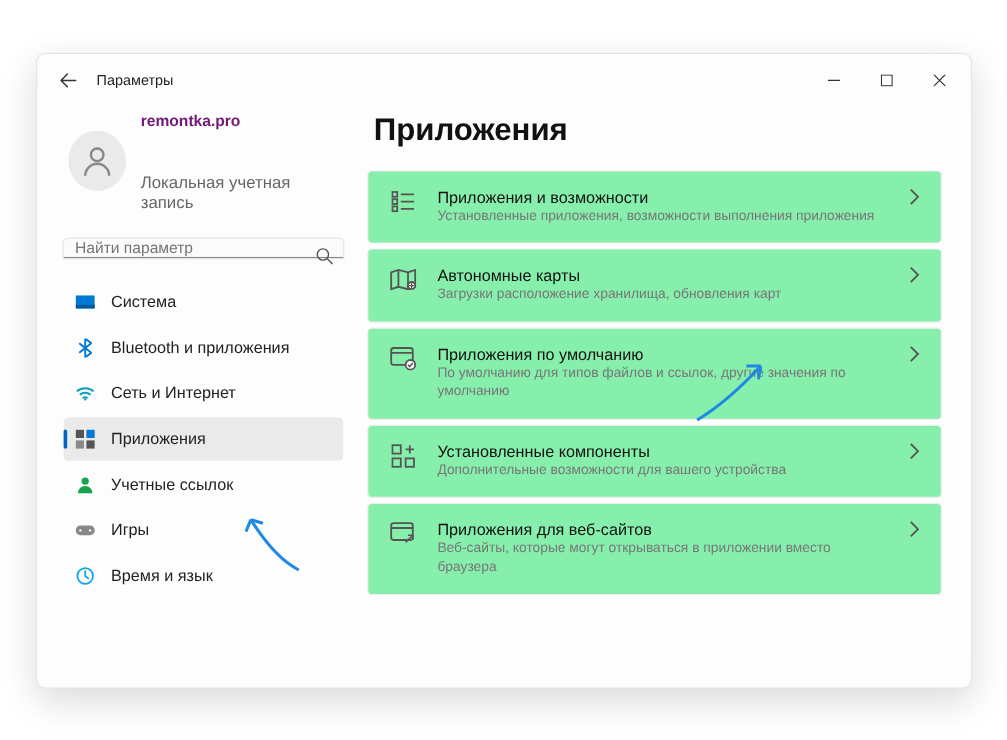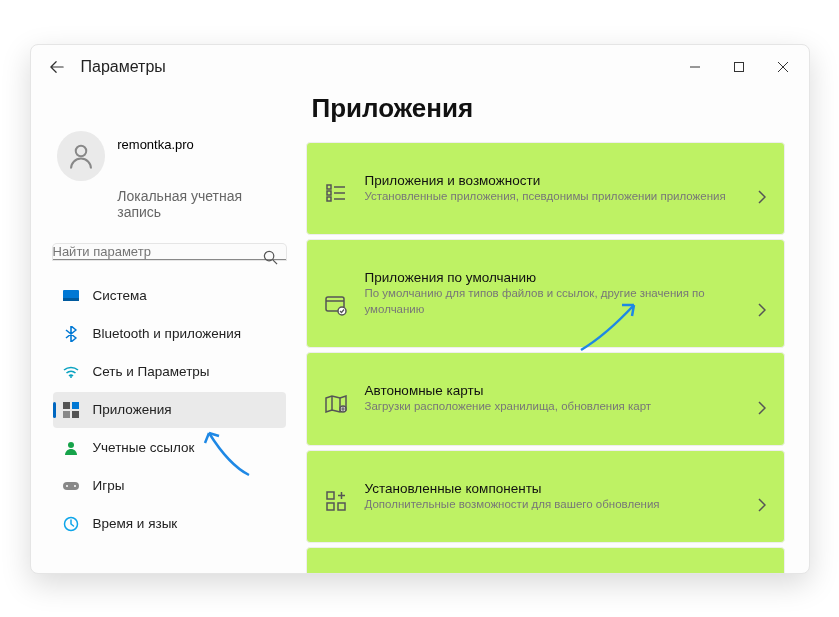--- a/index.html
+++ b/index.html
@@ -1,41 +1,41 @@
 <!DOCTYPE html>
 <html><head>
 <meta charset="utf-8">
 <style>
 * { margin: 0; padding: 0; box-sizing: border-box; font-family: 'Segoe UI', Arial, sans-serif; }
 body { background: #fff; display: flex; justify-content: center; align-items: center; min-height: 617px; }
 .window { width: 780px; height: 530px; background: #fdfdfd; border: 1px solid #e5e5e5; border-radius: 8px; box-shadow: 0 10px 30px rgba(0,0,0,0.15); position: relative; overflow: hidden; }
 .titlebar { height: 44px; display: flex; align-items: center; justify-content: space-between; padding: 0 4px 0 18px; }
 .tb-left { display: flex; align-items: center; gap: 16px; }
 .back-btn { width: 16px; height: 16px; display: flex; align-items: center; justify-content: center; cursor: pointer; }
-.tb-title { font-size: 16px; color: #222; }
+.tb-title { font-size: 12px; color: #222; }
 .tb-controls { display: flex; }
 .tb-btn { width: 44px; height: 30px; display: flex; align-items: center; justify-content: center; cursor: pointer; }
 .content { display: flex; height: calc(100% - 44px); }
 .sidebar { width: 265px; padding: 4px 10px 10px 22px; overflow-y: auto; }
 .profile { display: flex; align-items: center; gap: 12px; margin-bottom: 22px; padding-left: 4px; }
 .avatar { width: 50px; height: 50px; border-radius: 50%; background: #eaeaea; display: flex; align-items: center; justify-content: center; }
-.profile-txt .pname { font-size: 13px; font-weight: 400; color: #000000; margin-top: 44px; }
+.profile-txt .pname { font-size: 13px; font-weight: 700; color: #701a75; }
 .profile-txt .psub { font-size: 14px; color: #666; margin-top: 36px; }
 .search { position: relative; margin-bottom: 18px; }
-.search input { width: 100%; height: 16px; border: none; border-bottom: 1px solid #888; background: #fbfbfb; padding: 0 30px 0 0; font-size: 13px; outline: none; border-radius: 4px 4px 0 0; box-shadow: 0 0 0 1px #e5e5e5; }
+.search input { width: 100%; height: 16px; border: none; border-bottom: 1px solid #888; background: #fbfbfb; padding: 0 30px 0 10px; font-size: 13px; outline: none; border-radius: 4px 4px 0 0; box-shadow: 0 0 0 1px #e5e5e5; }
 .search-icon { position: absolute; right: 8px; top: 8px; }
 .nav { display: flex; flex-direction: column; gap: 2px; justify-content: center; }
 .nav-item { display: flex; align-items: center; gap: 14px; height: 36px; padding: 0 10px; border-radius: 4px; cursor: pointer; font-size: 13.5px; color: #222; position: relative; }
 .nav-item.active { background: #eaeaea; }
 .nav-item.active::before { content: ''; position: absolute; left: 0; top: 10px; width: 3px; height: 16px; background: #0067c0; border-radius: 2px; }
 .nav-icon { width: 16px; height: 16px; display: flex; align-items: center; justify-content: center; flex-shrink: 0; }
 .main { flex: 1; padding: 4px 24px 10px 10px; overflow-y: auto; }
 .page-title { font-size: 26px; font-weight: 600; color: #111; margin-bottom: 18px; margin-left: 6px; }
 .cards { display: flex; flex-direction: column; gap: 4px; }
-.card { display: flex; align-items: flex-end; gap: 18px; padding: 30px 18px; background: #bef264; border: 1px solid #eee; border-radius: 4px; cursor: pointer; }
+.card { display: flex; align-items: flex-start; gap: 18px; padding: 14px 18px; background: #86efac; border: 1px solid #eee; border-radius: 4px; cursor: pointer; }
 .card-icon { width: 22px; height: 22px; display: flex; align-items: center; justify-content: center; color: #555; flex-shrink: 0; }
 .card-text { flex: 1; }
 .card-title { font-size: 13.5px; color: #111; margin-bottom: 1px; }
 .card-sub { font-size: 11.5px; color: #777; line-height: 1.35; }
 .chev { color: #666; flex-shrink: 0; }
 .arrow-annot { position: absolute; pointer-events: none; }
 </style>
 </head>
 <body>
 
@@ -110,21 +110,21 @@
             </span>
           <span>Bluetooth и приложения</span>
         </div>
         <div class="nav-item">
           <span class="nav-icon">
               <svg width="16" height="12" viewBox="0 0 16 12">
                 <path d="M1 4a11 11 0 0114 0M3.5 7a7 7 0 019 0M6 10a3 3 0 014 0" stroke="#0aa2c0" stroke-width="1.6" fill="none"></path>
                 <circle cx="8" cy="11" r="1" fill="#0aa2c0"></circle>
               </svg>
             </span>
-          <span>Сеть и Параметры</span>
+          <span>Сеть и Интернет</span>
         </div>
         <div class="nav-item active">
           <span class="nav-icon">
               <svg width="16" height="16" viewBox="0 0 16 16">
                 <rect x="0" y="0" width="7" height="7" fill="#555"></rect>
                 <rect x="9" y="0" width="7" height="7" fill="#0078d4"></rect>
                 <rect x="0" y="9" width="7" height="7" fill="#888"></rect>
                 <rect x="9" y="9" width="7" height="7" fill="#555"></rect>
               </svg>
             </span>
@@ -171,21 +171,39 @@
                 <rect x="1" y="1" width="4" height="4"></rect>
                 <rect x="1" y="7" width="4" height="4"></rect>
                 <rect x="1" y="13" width="4" height="4"></rect>
                 <line x1="8" y1="3" x2="19" y2="3"></line>
                 <line x1="8" y1="9" x2="19" y2="9"></line>
                 <line x1="8" y1="15" x2="19" y2="15"></line>
               </svg>
             </div>
           <div class="card-text">
             <div class="card-title">Приложения и возможности</div>
-            <div class="card-sub">Установленные приложения, псевдонимы приложении приложения</div>
+            <div class="card-sub">Установленные приложения, возможности выполнения приложения</div>
+          </div>
+          <svg class="chev" width="8" height="14" viewBox="0 0 8 14">
+              <path d="M1 1l6 6-6 6" stroke="#555" stroke-width="1.5" fill="none"></path>
+            </svg>
+        </div>
+
+        <div class="card">
+          <div class="card-icon">
+              <svg width="22" height="18" viewBox="0 0 22 18" stroke="#555" stroke-width="1.5" fill="none">
+                <path d="M1 3l6-2 8 2 6-2v14l-6 2-8-2-6 2z"></path>
+                <path d="M7 1v14M15 3v14"></path>
+                <circle cx="18" cy="14" r="3" fill="#fff"></circle>
+                <path d="M18 12v4M16 14h4" stroke-width="1.2"></path>
+              </svg>
+            </div>
+          <div class="card-text">
+            <div class="card-title">Автономные карты</div>
+            <div class="card-sub">Загрузки расположение хранилища, обновления карт</div>
           </div>
           <svg class="chev" width="8" height="14" viewBox="0 0 8 14">
               <path d="M1 1l6 6-6 6" stroke="#555" stroke-width="1.5" fill="none"></path>
             </svg>
         </div>
 
         <div class="card">
           <div class="card-icon">
               <svg width="22" height="20" viewBox="0 0 22 20" stroke="#555" stroke-width="1.5" fill="none">
                 <rect x="1" y="1" width="18" height="14" rx="2"></rect>
@@ -198,62 +216,48 @@
             <div class="card-title">Приложения по умолчанию</div>
             <div class="card-sub">По умолчанию для типов файлов и ссылок, другие значения по умолчанию</div>
           </div>
           <svg class="chev" width="8" height="14" viewBox="0 0 8 14">
               <path d="M1 1l6 6-6 6" stroke="#555" stroke-width="1.5" fill="none"></path>
             </svg>
         </div>
 
         <div class="card">
           <div class="card-icon">
-              <svg width="22" height="18" viewBox="0 0 22 18" stroke="#555" stroke-width="1.5" fill="none">
-                <path d="M1 3l6-2 8 2 6-2v14l-6 2-8-2-6 2z"></path>
-                <path d="M7 1v14M15 3v14"></path>
-                <circle cx="18" cy="14" r="3" fill="#fff"></circle>
-                <path d="M18 12v4M16 14h4" stroke-width="1.2"></path>
-              </svg>
-            </div>
-          <div class="card-text">
-            <div class="card-title">Автономные карты</div>
-            <div class="card-sub">Загрузки расположение хранилища, обновления карт</div>
-          </div>
-          <svg class="chev" width="8" height="14" viewBox="0 0 8 14">
-              <path d="M1 1l6 6-6 6" stroke="#555" stroke-width="1.5" fill="none"></path>
-            </svg>
-        </div>
-
-        <div class="card">
-          <div class="card-icon">
               <svg width="20" height="20" viewBox="0 0 20 20" stroke="#555" stroke-width="1.5" fill="none">
                 <rect x="1" y="1" width="7" height="7"></rect>
                 <rect x="1" y="12" width="7" height="7"></rect>
                 <rect x="12" y="12" width="7" height="7"></rect>
                 <path d="M15.5 1v7M12 4.5h7"></path>
               </svg>
             </div>
           <div class="card-text">
             <div class="card-title">Установленные компоненты</div>
-            <div class="card-sub">Дополнительные возможности для вашего обновления</div>
+            <div class="card-sub">Дополнительные возможности для вашего устройства</div>
           </div>
           <svg class="chev" width="8" height="14" viewBox="0 0 8 14">
               <path d="M1 1l6 6-6 6" stroke="#555" stroke-width="1.5" fill="none"></path>
             </svg>
         </div>
 
         <div class="card">
           <div class="card-icon">
               <svg width="22" height="20" viewBox="0 0 22 20" stroke="#555" stroke-width="1.5" fill="none">
                 <rect x="1" y="1" width="18" height="14" rx="2"></rect>
                 <line x1="1" y1="5" x2="19" y2="5"></line>
                 <path d="M13 17l6-6m-4 0h4v4" stroke-width="1.3"></path>
               </svg>
             </div>
+          <div class="card-text">
+            <div class="card-title">Приложения для веб-сайтов</div>
+            <div class="card-sub">Веб-сайты, которые могут открываться в приложении вместо браузера</div>
+          </div>
           <svg class="chev" width="8" height="14" viewBox="0 0 8 14">
               <path d="M1 1l6 6-6 6" stroke="#555" stroke-width="1.5" fill="none"></path>
             </svg>
         </div>
 
       </div>
     </div>
   </div>
 
   <svg class="arrow-annot" style="left:168px; top:380px;" width="60" height="55">

